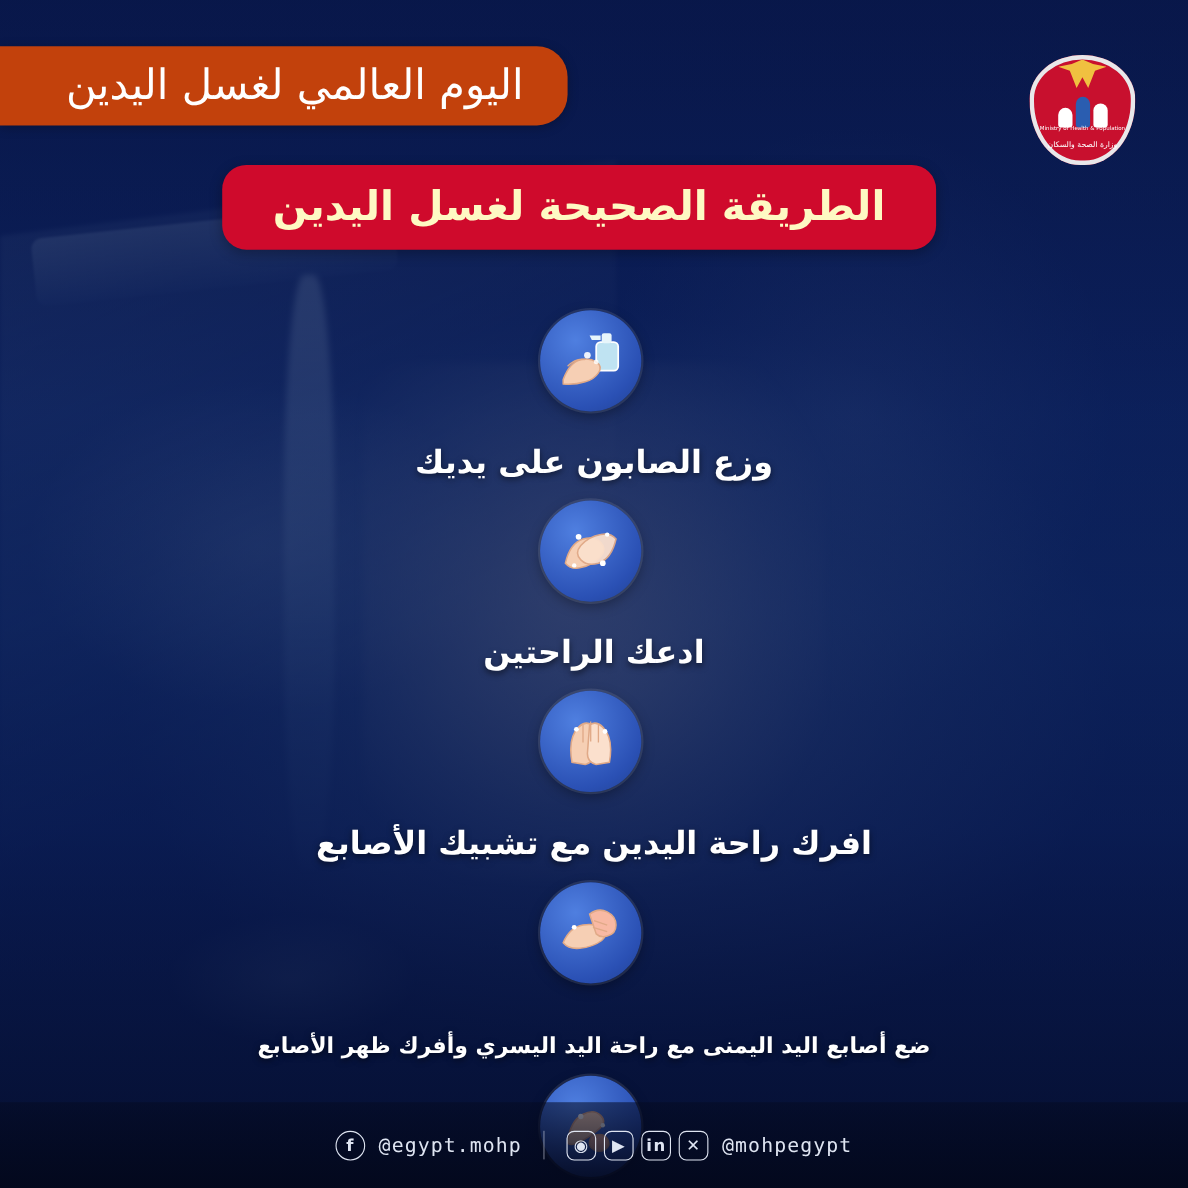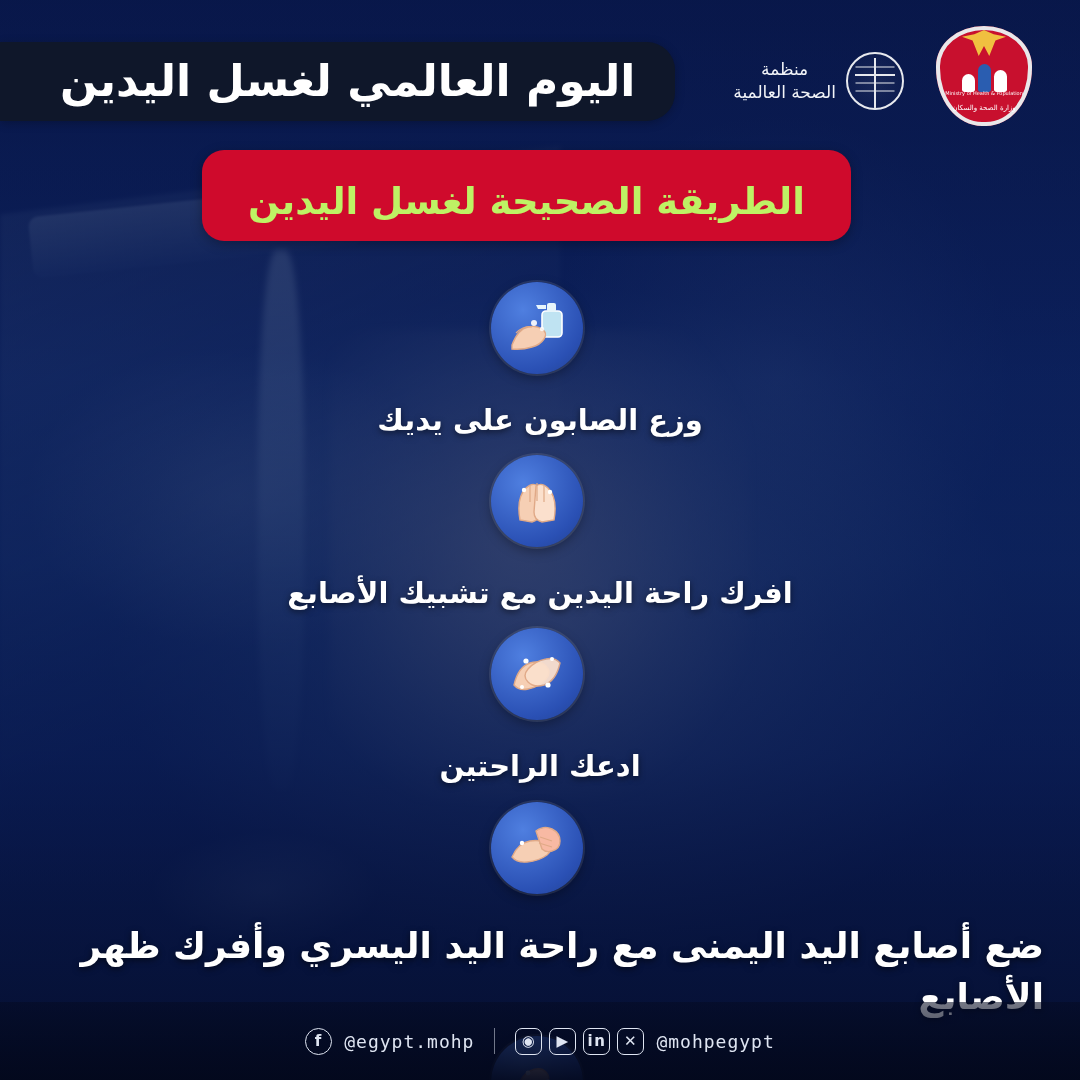--- a/index.html
+++ b/index.html
@@ -56,21 +56,21 @@
   }
   .bg-tint {
     position: absolute; inset: 0;
     background: linear-gradient(180deg, rgba(8,22,72,0.74) 0%, rgba(10,28,84,0.62) 35%, rgba(8,24,76,0.70) 70%, rgba(5,14,48,0.86) 100%);
   }
 
   
   .header { position: absolute; top: 0; left: 0; right: 0; height: 150px; }
 
   .logo-moh {
-    position: absolute; right: 44px; top: 26px;
+    position: absolute; right: 44px; top: 50px;
     width: 104px; height: 104px;
     display: flex; flex-direction: column; align-items: center; justify-content: flex-start;
   }
   .moh-shield {
     position: relative;
     width: 96px; height: 100px;
     background: #c8102e;
     border-radius: 48px 48px 46px 46px / 40px 40px 58px 58px;
     box-shadow: inset 0 0 0 4px #e8e8ea;
     display: flex; align-items: center; justify-content: center;
@@ -121,36 +121,36 @@
     width: 40px; height: 2px; background: #e7e9ee;
     box-shadow: 0 8px 0 -0.5px #e7e9ee, 0 16px 0 -0.5px #e7e9ee, 0 -8px 0 -0.5px #e7e9ee;
   }
   .who-text {
     color: #f2f4f8; font-size: 17px; line-height: 1.35; text-align: center;
     font-family: "DejaVu Sans", sans-serif;
   }
 
   .title-day {
     position: absolute; top: 42px; left: 0;
-    background: #0f172a;
+    background: #c2410c;
     color: #fff;
-    font-size: 44px; font-weight: bold;
+    font-size: 38px; font-weight: normal;
     padding: 13px 40px 15px 60px;
     border-radius: 0 28px 28px 0;
     letter-spacing: 0;
     box-shadow: 0 2px 10px rgba(0,0,0,0.25);
     white-space: nowrap;
   }
 
   .title-method {
     position: absolute; top: 150px; left: 202px;
     background: #cf0a2c;
-    color: #bef264;
+    color: #fef9c3;
     font-size: 37px; font-weight: bold;
-    padding: 30px 46px 18px 46px;
+    padding: 16px 46px 18px 46px;
     border-radius: 22px;
     box-shadow: 0 3px 12px rgba(0,0,0,0.3);
     white-space: nowrap;
   }
 
   
   .steps {
     position: absolute; top: 282px; right: 0; left: 0;
     padding: 0 36px 0 30px;
   }
@@ -172,21 +172,21 @@
   .step-icon svg { width: 70px; height: 70px; display: block; }
   .step-text {
     flex: 1 1 auto;
     color: #ffffff;
     font-size: 29px; font-weight: bold;
     line-height: 1.42;
     text-align: right;
     text-shadow: 0 2px 6px rgba(0,0,0,0.55);
     padding-left: 6px;
   }
-  .step.long .step-text { font-size: 36px; }
+  .step.long .step-text { font-size: 20px; margin-top: 16px; }
 
   
   .footer {
     position: absolute; left: 0; right: 0; bottom: 0; height: 78px;
     background: linear-gradient(180deg, rgba(4,10,34,0.55), rgba(3,8,28,0.95));
     display: flex; align-items: center; justify-content: center;
   }
   .footer-inner {
     display: flex; align-items: center; gap: 12px;
     direction: ltr;
@@ -228,27 +228,20 @@
         <span class="moh-people">
             <i></i>
             <i></i>
             <i></i>
           </span>
         <span class="moh-en">Ministry of Health &amp; Population</span>
         <span class="moh-arabic">وزارة الصحة والسكان</span>
       </div>
     </div>
 
-    <div class="logo-who">
-      <div class="who-mark"></div>
-      <div class="who-text">
-        <div>منظمة</div>
-        <div>الصحة العالمية</div>
-      </div>
-    </div>
 
     <div class="title-day">اليوم العالمي لغسل اليدين</div>
   </div>
 
   <div class="title-method">الطريقة الصحيحة لغسل اليدين</div>
 
   <div class="steps">
 
     <div class="step">
       <div class="step-icon">
@@ -261,42 +254,42 @@
           <circle cx="32" cy="30" r="3" fill="#ffffff" opacity=".9"></circle>
           <circle cx="40" cy="36" r="2.2" fill="#ffffff" opacity=".8"></circle>
         </svg>
       </div>
       <div class="step-text">وزع الصابون على يديك</div>
     </div>
 
     <div class="step">
       <div class="step-icon">
         <svg viewBox="0 0 70 70">
-          <path d="M18 54 q-4 -22 6 -32 q6 -6 12 -2 l2 26 q0 8 -8 10 z" fill="#f6cfb4" stroke="#e0a987" stroke-width="1.4"></path>
-          <path d="M52 54 q4 -22 -6 -32 q-6 -6 -12 -2 l-2 26 q0 8 8 10 z" fill="#fbe0cd" stroke="#e0a987" stroke-width="1.4"></path>
-          <path d="M28 20 l0 16 M35 17 l0 18 M42 20 l0 16" stroke="#e0a987" stroke-width="1.2" fill="none"></path>
-          <circle cx="22" cy="24" r="2.2" fill="#ffffff"></circle>
-          <circle cx="48" cy="26" r="2.2" fill="#ffffff"></circle>
-        </svg>
-      </div>
-      <div class="step-text">افرك راحة اليدين مع تشبيك الأصابع</div>
-    </div>
-
-    <div class="step">
-      <div class="step-icon">
-        <svg viewBox="0 0 70 70">
           <path d="M12 46 q4 -18 16 -22 q10 -3 16 3 q6 6 0 13 q-7 8 -18 10 q-9 2 -14 -4 z" fill="#f6cfb4" stroke="#e0a987" stroke-width="1.4"></path>
           <path d="M58 24 q-4 18 -16 22 q-10 3 -16 -3 q-6 -6 0 -13 q7 -8 18 -10 q9 -2 14 4 z" fill="#fbe0cd" stroke="#e0a987" stroke-width="1.4" opacity=".95"></path>
           <circle cx="24" cy="22" r="2.6" fill="#ffffff"></circle>
           <circle cx="46" cy="46" r="2.6" fill="#ffffff"></circle>
           <circle cx="50" cy="20" r="2" fill="#ffffff"></circle>
           <circle cx="20" cy="48" r="2" fill="#ffffff"></circle>
         </svg>
       </div>
       <div class="step-text">ادعك الراحتين</div>
+    </div>
+
+    <div class="step">
+      <div class="step-icon">
+        <svg viewBox="0 0 70 70">
+          <path d="M18 54 q-4 -22 6 -32 q6 -6 12 -2 l2 26 q0 8 -8 10 z" fill="#f6cfb4" stroke="#e0a987" stroke-width="1.4"></path>
+          <path d="M52 54 q4 -22 -6 -32 q-6 -6 -12 -2 l-2 26 q0 8 8 10 z" fill="#fbe0cd" stroke="#e0a987" stroke-width="1.4"></path>
+          <path d="M28 20 l0 16 M35 17 l0 18 M42 20 l0 16" stroke="#e0a987" stroke-width="1.2" fill="none"></path>
+          <circle cx="22" cy="24" r="2.2" fill="#ffffff"></circle>
+          <circle cx="48" cy="26" r="2.2" fill="#ffffff"></circle>
+        </svg>
+      </div>
+      <div class="step-text">افرك راحة اليدين مع تشبيك الأصابع</div>
     </div>
 
     <div class="step long">
       <div class="step-icon">
         <svg viewBox="0 0 70 70">
           <path d="M10 44 q6 -14 18 -16 q12 -2 18 4 q5 5 -1 10 q-8 6 -20 7 q-10 1 -15 -5 z" fill="#f6cfb4" stroke="#e0a987" stroke-width="1.4"></path>
           <path d="M34 18 q8 -6 16 -2 q8 4 8 12 q0 8 -8 10 q-6 2 -10 -2 z" fill="#f8b9a3" stroke="#e0a987" stroke-width="1.4"></path>
           <path d="M38 24 l12 4 M37 30 l13 4" stroke="#e0a987" stroke-width="1.2" fill="none"></path>
           <circle cx="20" cy="30" r="2.2" fill="#ffffff"></circle>
         </svg>

